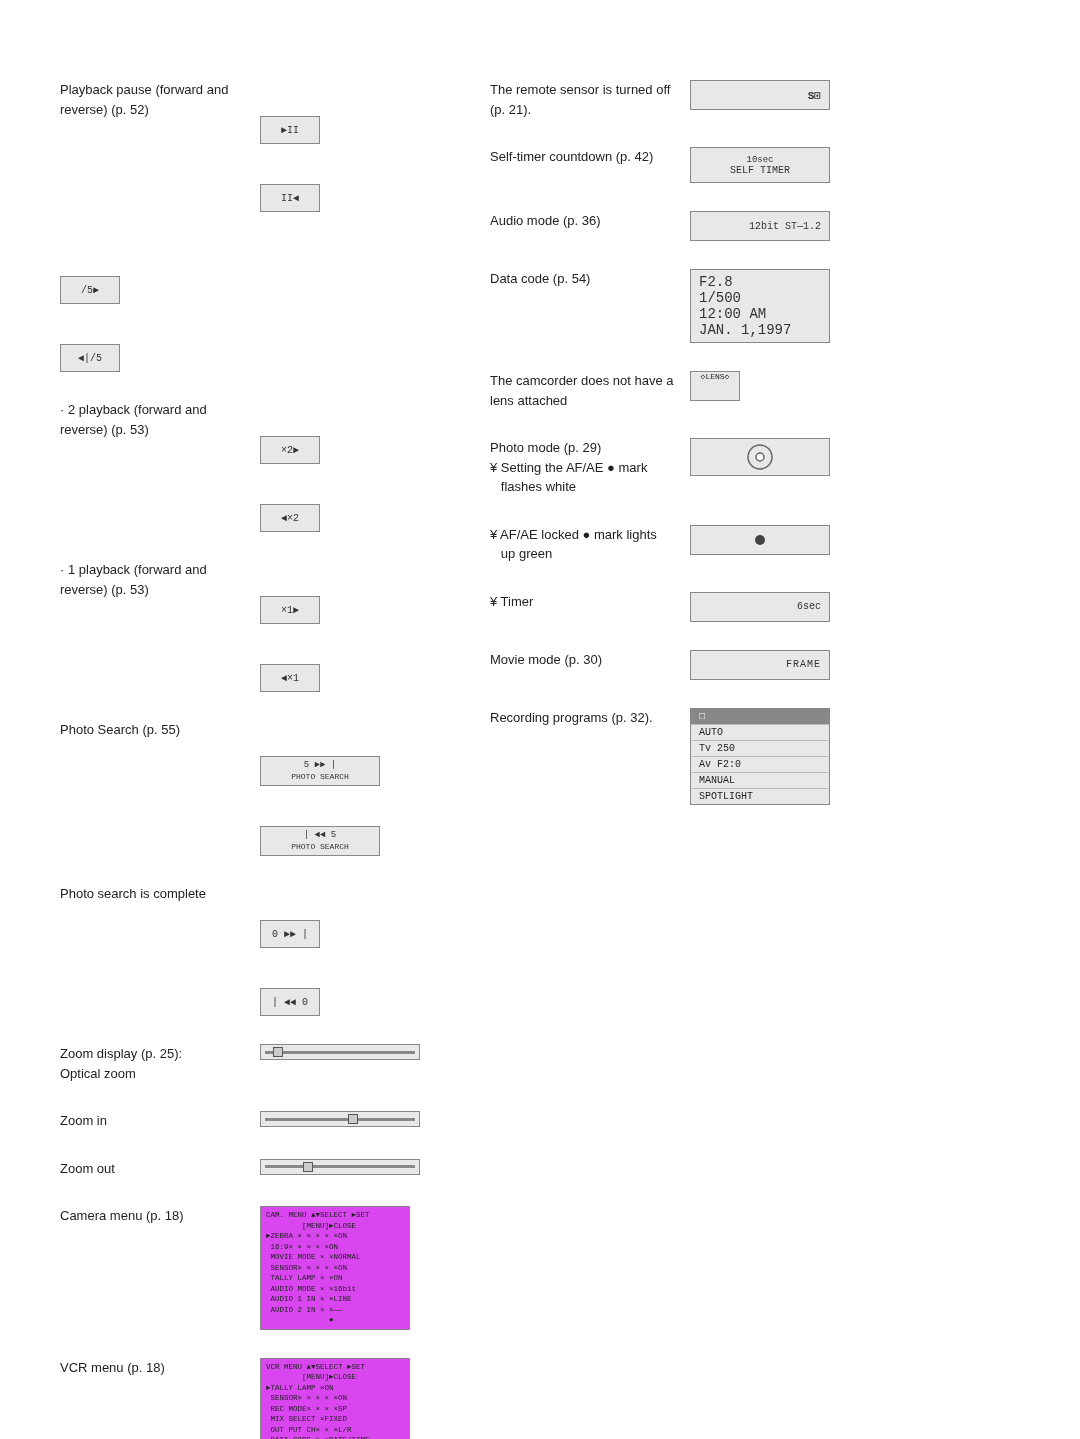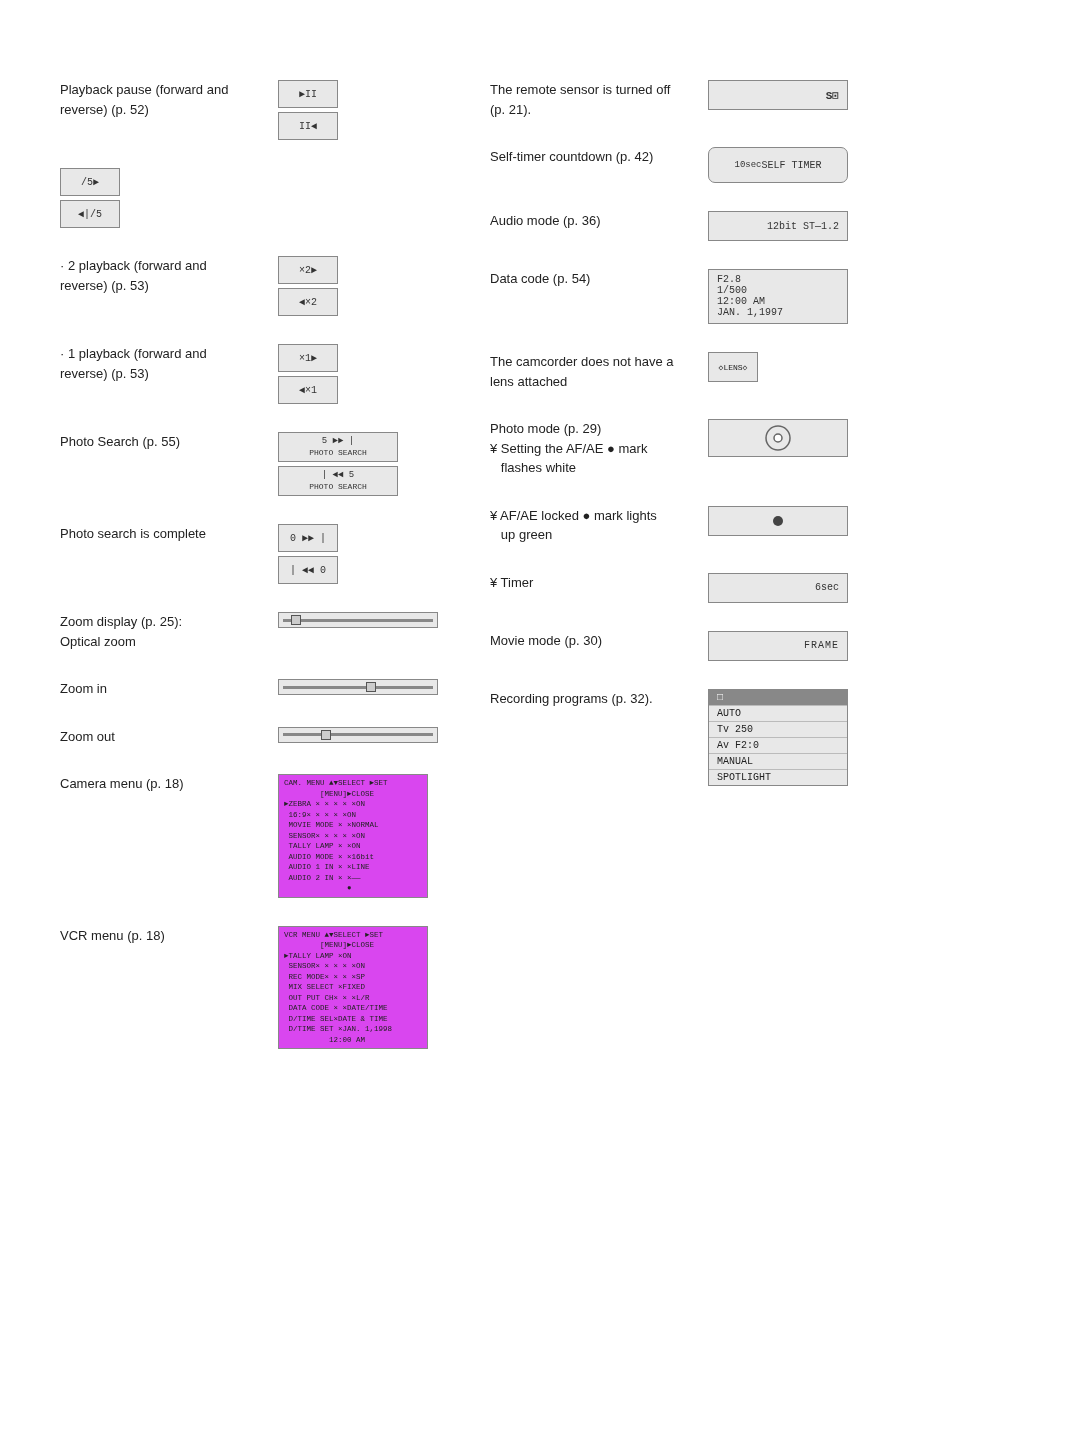--- a/index.html
+++ b/index.html
@@ -29,21 +29,20 @@
     .right-col {
       flex: 1;
       padding-left: 10px;
     }
 
     .row-item {
       display: flex;
       flex-direction: row;
       align-items: flex-start;
       margin-bottom: 28px;
-      gap: 18px;
     }
 
     .row-label {
       width: 200px;
       font-size: 13px;
       line-height: 1.5;
       color: #222;
       flex-shrink: 0;
     }
 
@@ -63,20 +62,21 @@
       align-items: center;
       justify-content: center;
       font-size: 10px;
       color: #333;
       padding: 2px 6px;
       min-width: 80px;
       min-height: 28px;
       font-family: 'Courier New', monospace;
       white-space: pre;
       line-height: 1.3;
+      margin-top: 36px;
     }
 
     .lcd-box.wide {
       min-width: 120px;
     }
 
     .lcd-box.narrow {
       min-width: 60px;
     }
 
@@ -130,21 +130,21 @@
     }
 
     .right-lcd.center {
       justify-content: center;
     }
 
     .right-lcd.tall {
       min-height: 55px;
       align-items: flex-start;
       padding: 4px 8px;
-      font-size: 10px;
+      font-size: 14px;
     }
 
     
     .menu-screen {
       border: 1.5px solid #888;
       background: #d946ef;
       font-family: 'Courier New', monospace;
       font-size: 7.5px;
       padding: 3px 5px;
       line-height: 1.4;
@@ -170,21 +170,20 @@
       border-bottom: none;
     }
     .rec-programs-row.selected {
       background: #888;
       color: #fff;
     }
 
     
     .lens-icon {
       display: inline-flex;
-      align-items: center;
       justify-content: center;
       width: 50px;
       height: 30px;
       border: 1.5px solid #888;
       background: #e8e8e8;
       font-size: 9px;
       font-family: 'Courier New', monospace;
     }
 
     .filled-dot {
@@ -337,21 +336,21 @@
       <div class="row-item">
         <div class="row-label">The remote sensor is turned off<br>(p. 21).</div>
         <div class="row-icon">
           <div class="right-lcd" style="font-size:11px; font-weight:bold;">S⊡</div>
         </div>
       </div>
 
       <div class="row-item">
         <div class="row-label">Self-timer countdown (p. 42)</div>
         <div class="row-icon">
-          <div class="right-lcd center" style="flex-direction:row; min-height:36px;border-radius:7px;">
+          <div class="right-lcd center" style="flex-direction:column; min-height:36px;">
             <span style="font-size:9px;">10sec</span>
             <span style="font-size:10px;">SELF TIMER</span>
           </div>
         </div>
       </div>
 
       <div class="row-item">
         <div class="row-label">Audio mode (p. 36)</div>
         <div class="row-icon">
           <div class="right-lcd">12bit ST—1.2</div>

